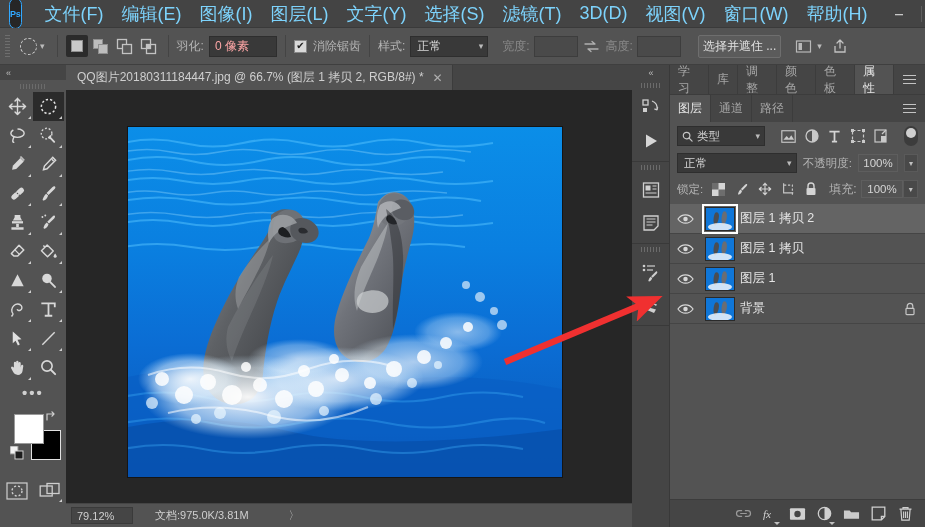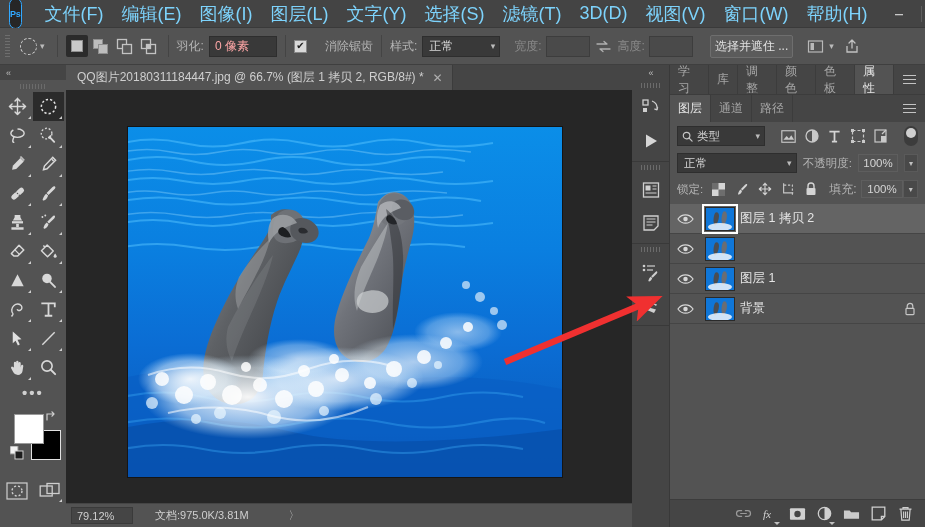--- a/index.html
+++ b/index.html
@@ -330,21 +330,21 @@
     </div>
 
     <div class="ob-sep"></div>
 
     <span class="lbl">羽化:</span>
     <span class="field" style="width:68px;margin-left:5px;">0 像素</span>
 
     <div class="ob-sep"></div>
 
     <span class="chk">✔</span>
-    <span class="lbl" style="margin-left:18px;">消除锯齿</span>
+    <span class="lbl" style="margin-left:6px;">消除锯齿</span>
 
     <div class="ob-sep"></div>
 
     <span class="lbl">样式:</span>
     <div class="select" style="width:78px;margin-left:5px;">
       <span>正常</span>
       <span class="caret">▾</span>
     </div>
 
     <span class="lbl dim" style="margin-left:14px;">宽度:</span>
@@ -923,20 +923,21 @@
         <div class="thumbwrap">
           <div class="thumb">
             <svg width="30" height="24" viewBox="0 0 30 24" preserveAspectRatio="none">
               <rect width="30" height="24" fill="#0f76d8"></rect>
               <path d="M9 5c2-2 4 0 4 3 0 4-2 8-4 10-2-2-2-9 0-13z" fill="#4a4d52"></path>
               <path d="M17 4c2-2 4 0 4 4 0 4-2 8-4 10-2-3-2-10 0-14z" fill="#6a6d73"></path>
               <ellipse cx="14" cy="19" rx="12" ry="4" fill="#ffffff" opacity="0.8"></ellipse>
             </svg>
           </div>
         </div>
+        <div class="layername">图层 1 拷贝</div>
         <div class="locktag"></div>
       </div>
 
       <div class="layerrow">
         <div class="eye">
           <svg width="17" height="12" viewBox="0 0 18 12">
             <path d="M1 6s3-4.4 8-4.4S17 6 17 6s-3 4.4-8 4.4S1 6 1 6z" fill="none" stroke="#d8d8d8" stroke-width="1.2"></path>
             <circle cx="9" cy="6" r="2.4" fill="#d8d8d8"></circle>
           </svg>
         </div>

